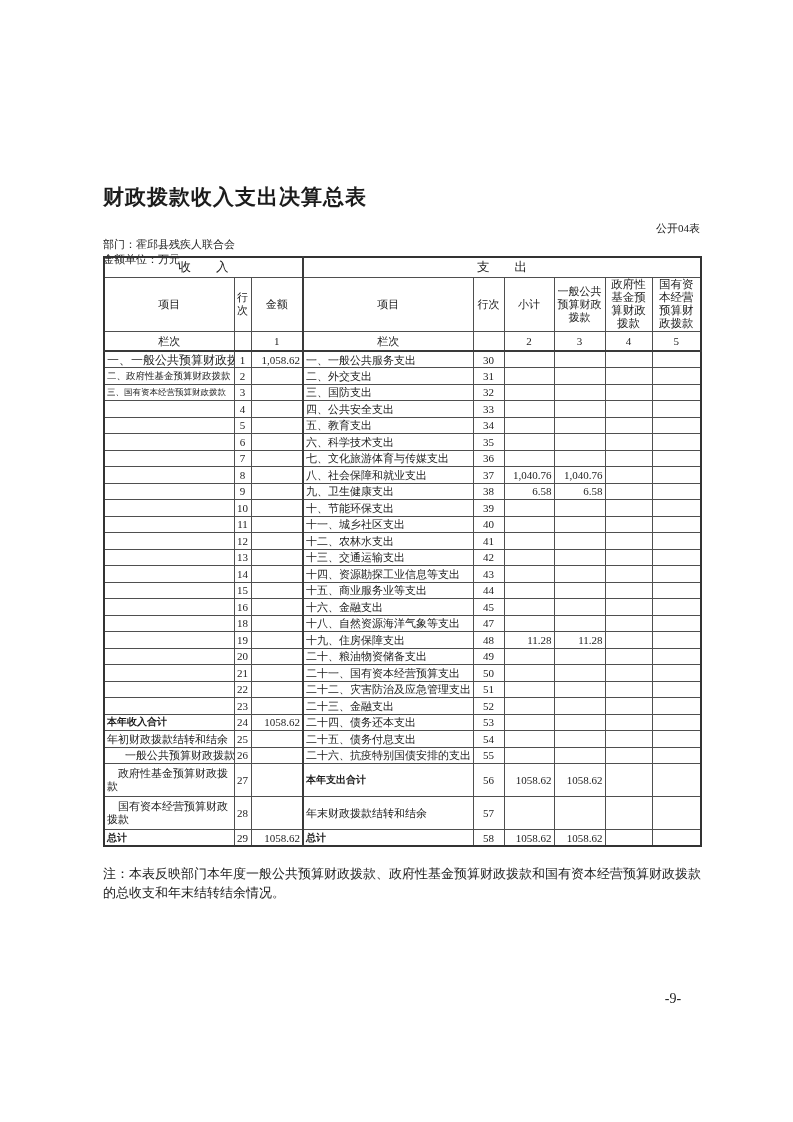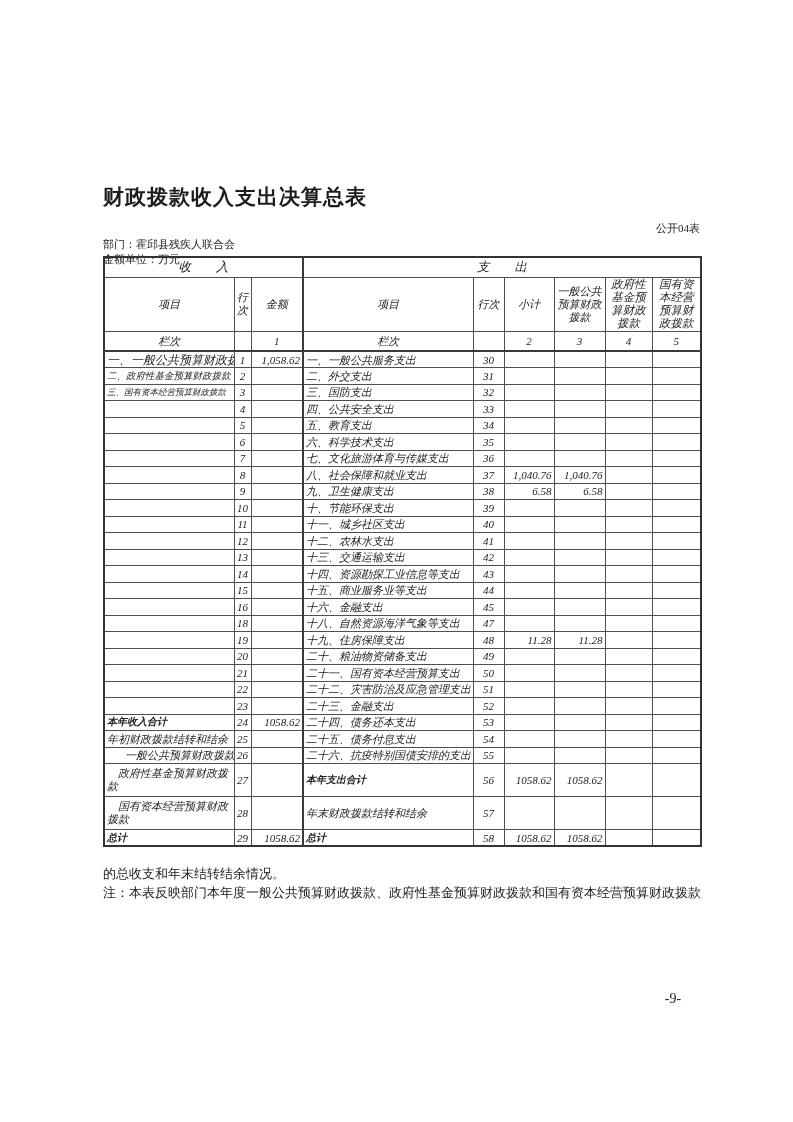--- a/index.html
+++ b/index.html
@@ -21,21 +21,20 @@
   }
   .meta-row {
     position:absolute; top:237px; left:103px; width:597px;
     display:flex; justify-content:space-between; font-size:11px;flex-direction:column;
   }
 
   table.fin {
     position:absolute; top:256px; left:103px; width:597px;
     border-collapse:collapse; table-layout:fixed;
     border:2px solid #333;
-    font-style:italic;
   }
   table.fin td {
     border:1px solid #4f4f4f;
     font-size:11px; line-height:12px;
     padding:0 2px; overflow:hidden; vertical-align:middle;
   }
   
   col.c-inc-item{width:130px;} col.c-inc-line{width:17px;} col.c-inc-amt{width:52px;}
   col.c-exp-item{width:170px;} col.c-exp-line{width:31px;} col.c-sub{width:50px;}
   col.c-3{width:51px;} col.c-4{width:47px;} col.c-5{width:49px;}
@@ -435,18 +434,18 @@
           <td class="num">58</td>
           <td class="val">1058.62</td>
           <td class="val">1058.62</td>
           <td class="val"></td>
           <td class="val"></td>
         </tr>
       </tbody>
   </table>
 
   <div class="note">
+    <div>注：本表反映部门本年度一般公共预算财政拨款、政府性基金预算财政拨款和国有资本经营预算财政拨款</div>
     <div>的总收支和年末结转结余情况。</div>
-    <div>注：本表反映部门本年度一般公共预算财政拨款、政府性基金预算财政拨款和国有资本经营预算财政拨款</div>
   </div>
 
   <div class="page-number">-9-</div>
 </div>
 
 </body></html>

